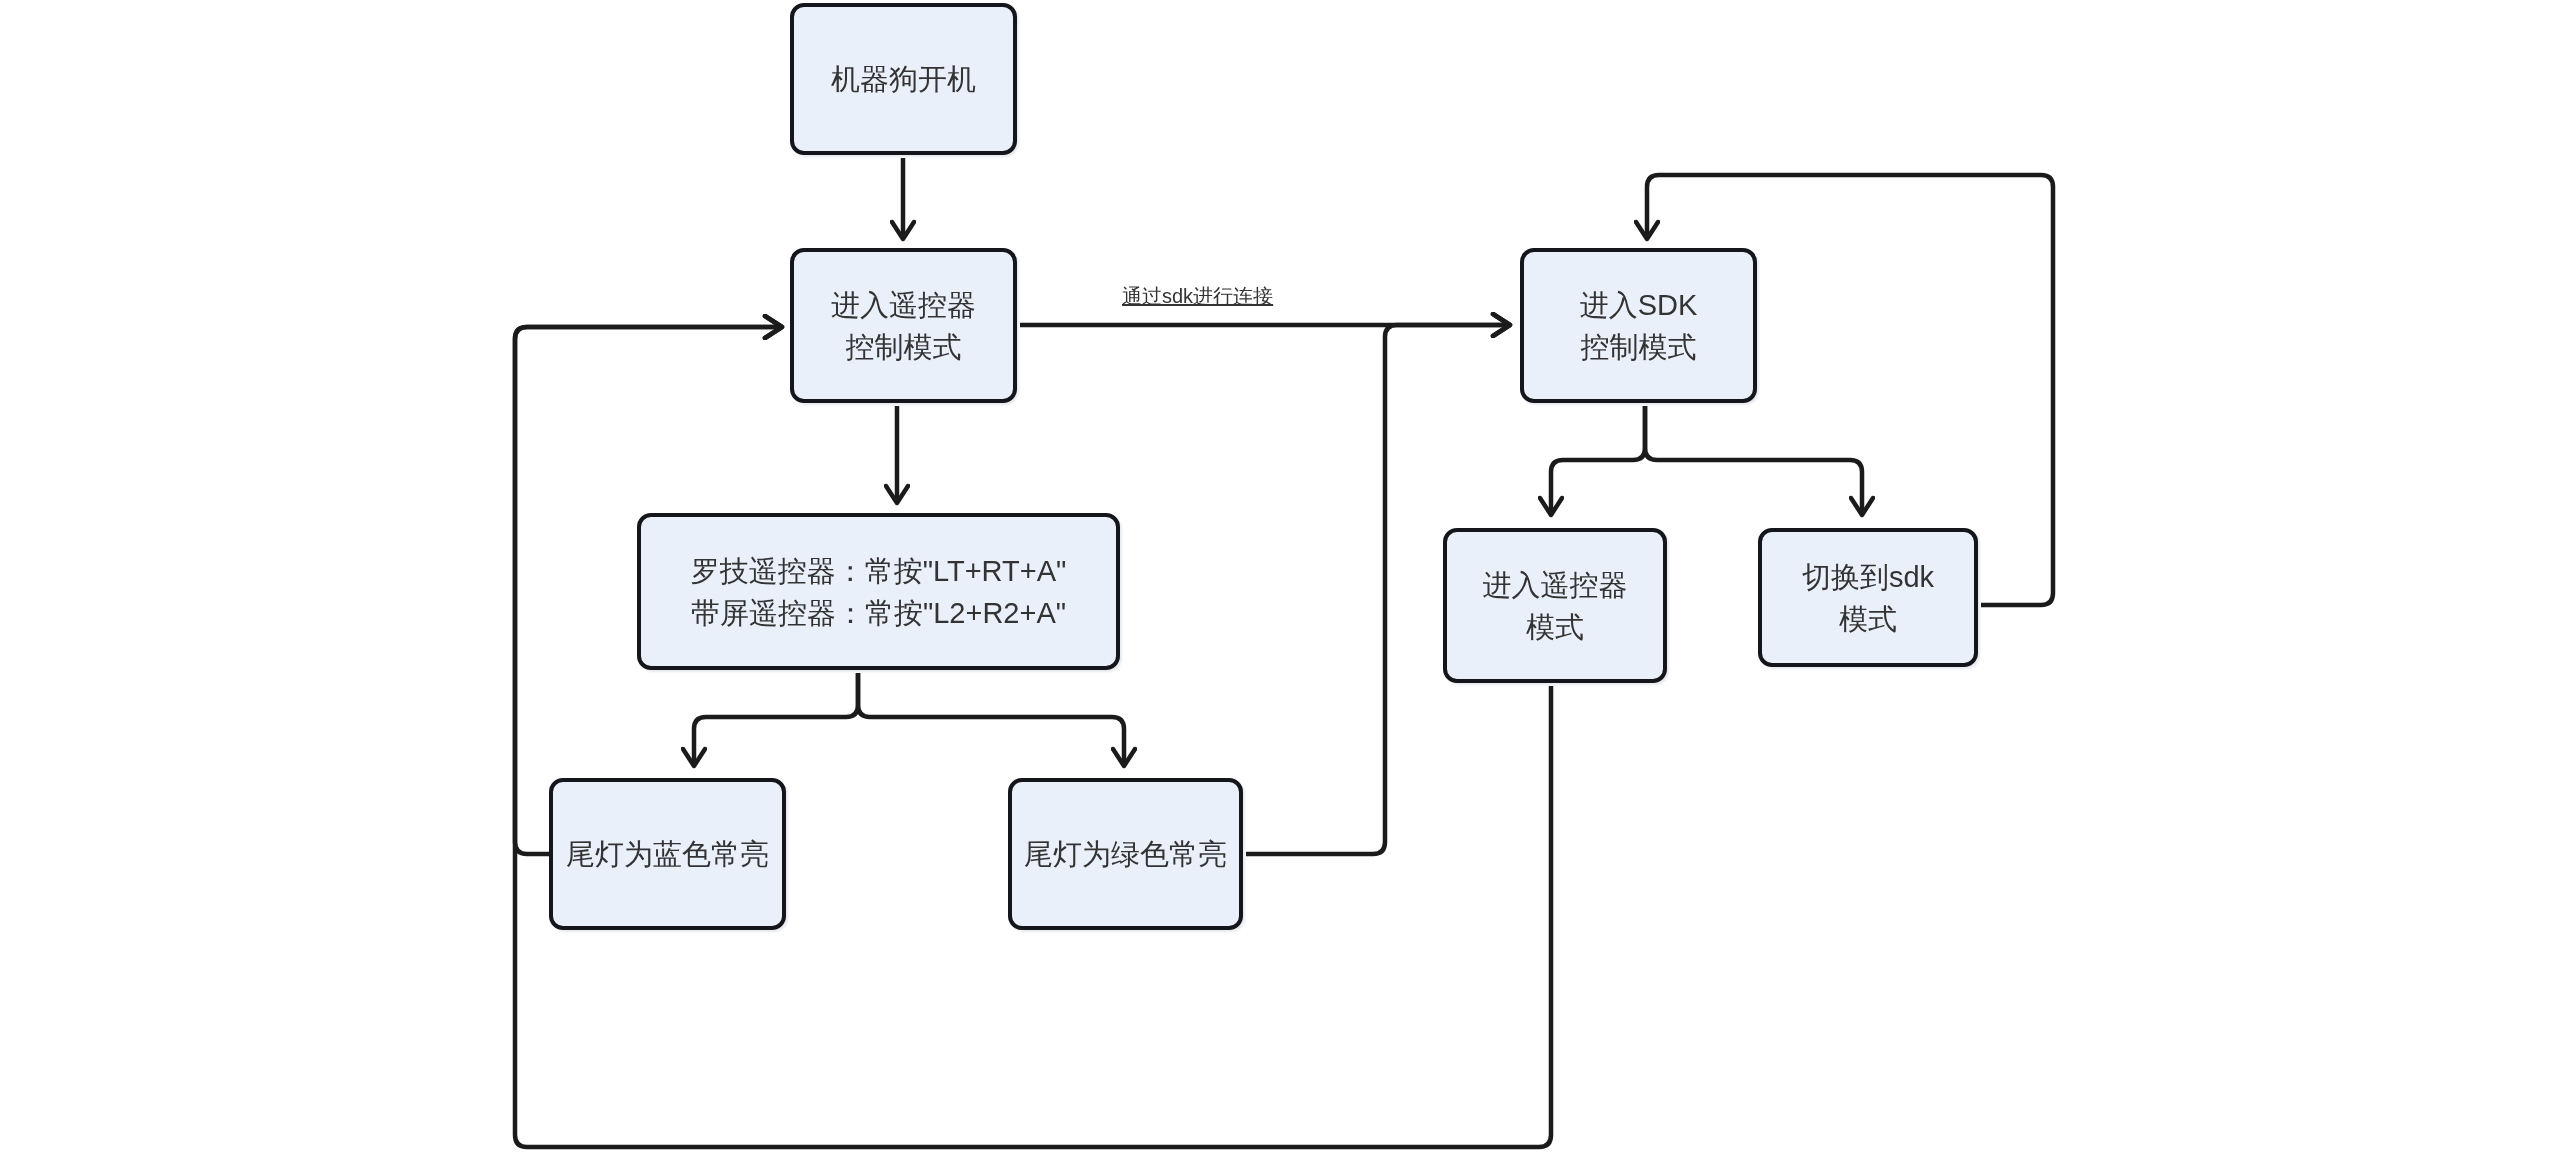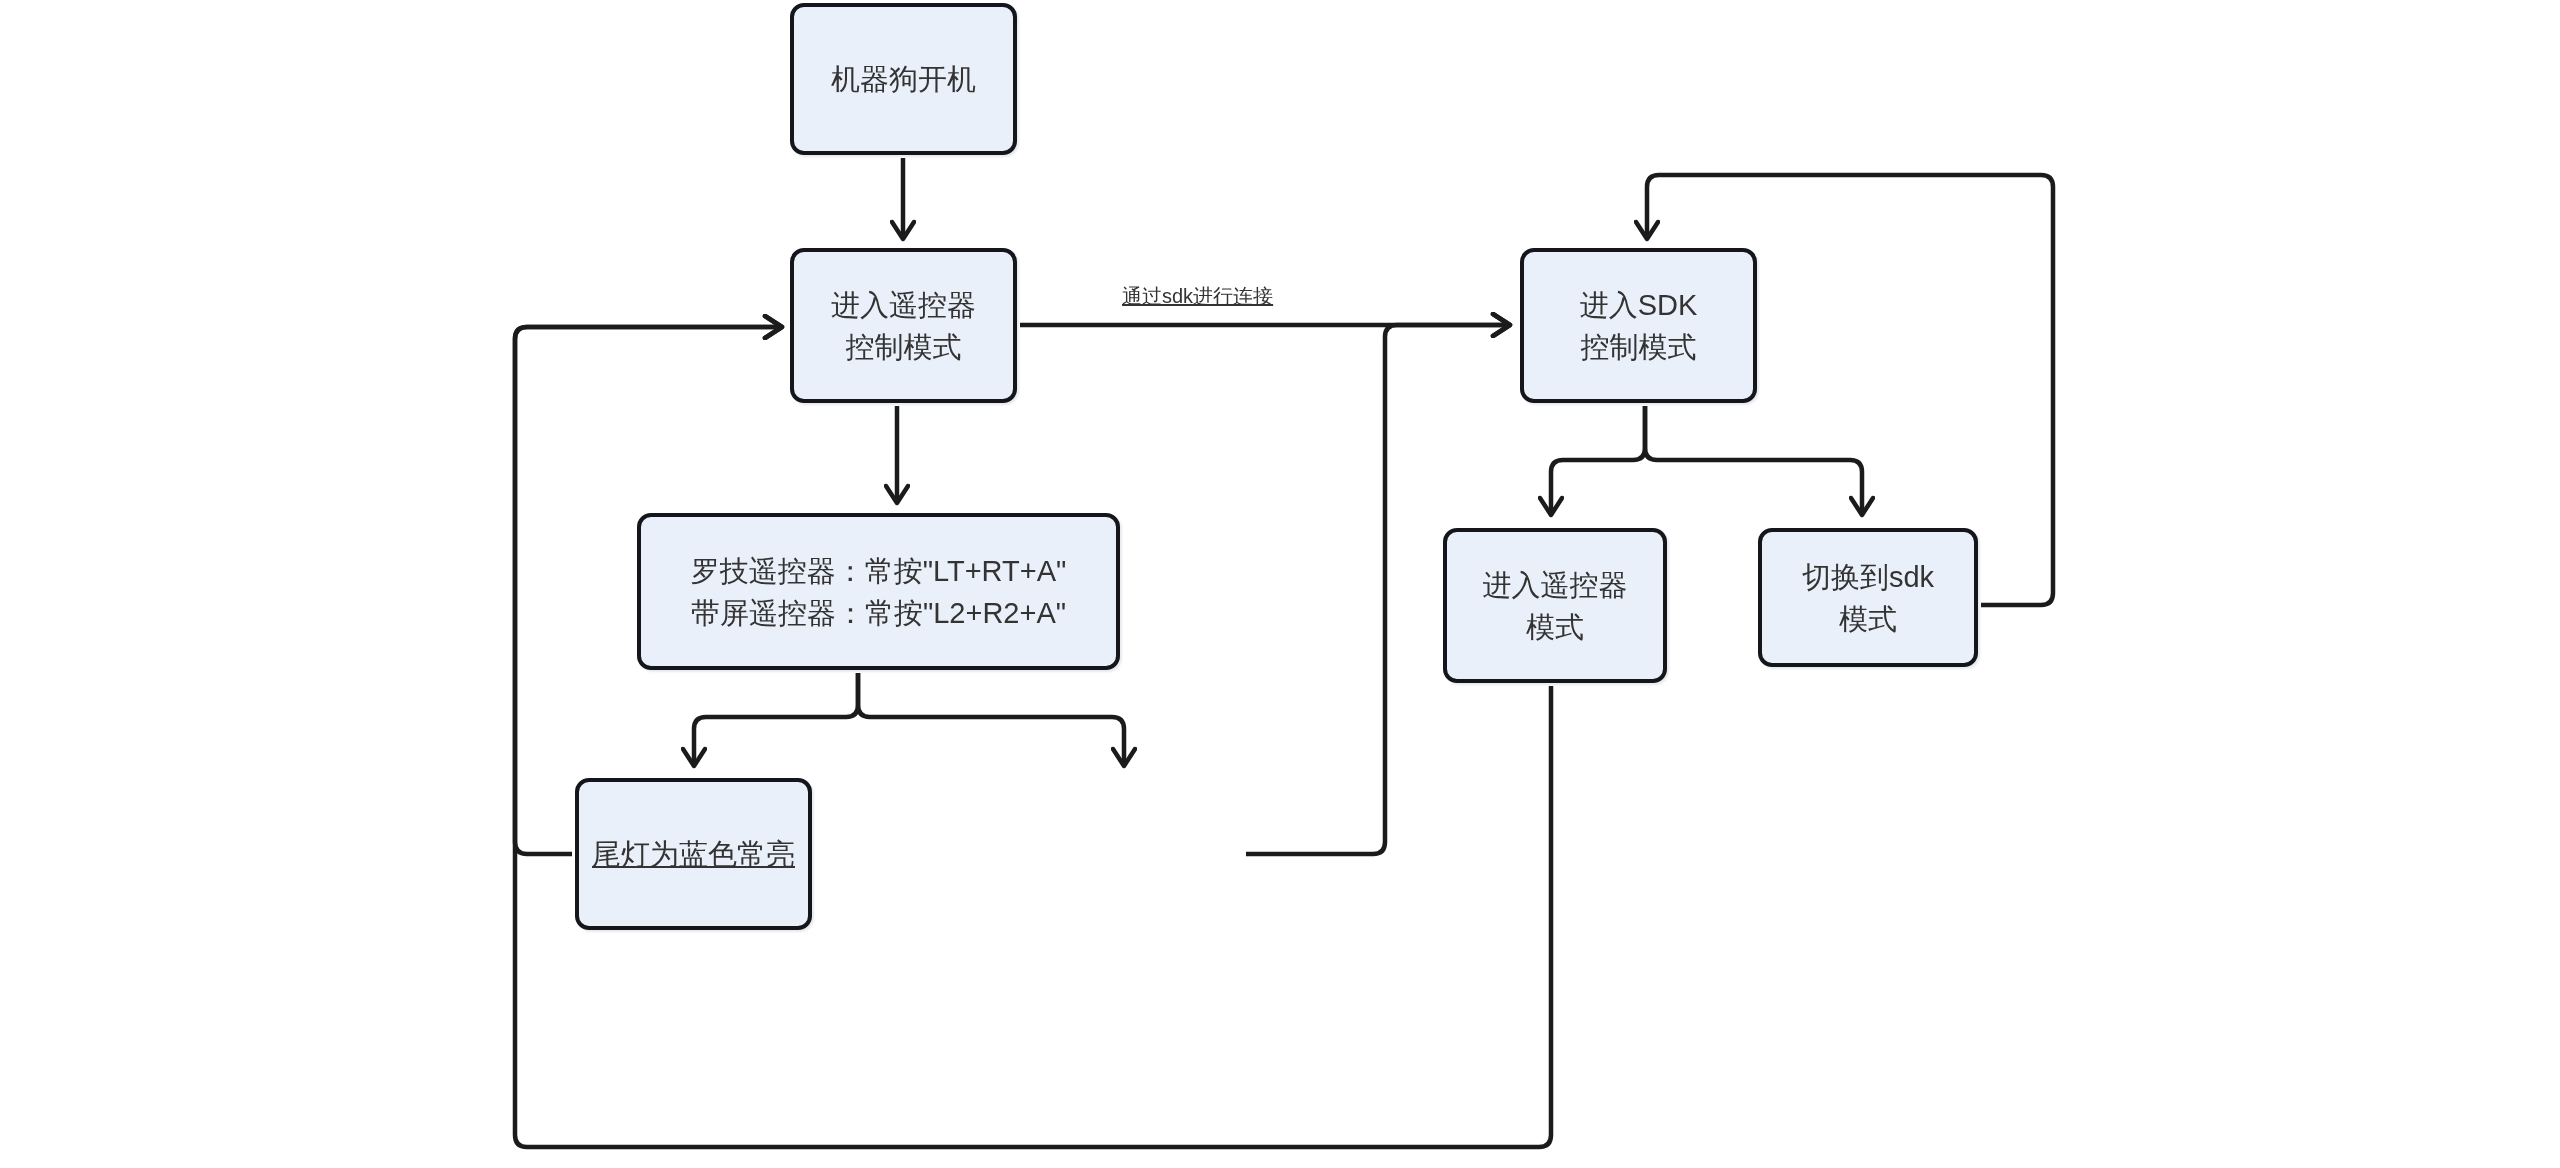--- a/index.html
+++ b/index.html
@@ -74,22 +74,23 @@
 
   <div class="node" style="left:790px;top:248px;width:227px;height:155px;">进入遥控器
 控制模式</div>
 
   <div class="node" style="left:1520px;top:248px;width:237px;height:155px;">进入SDK
 控制模式</div>
 
   <div class="node" style="left:637px;top:513px;width:483px;height:157px;">罗技遥控器：常按"LT+RT+A"
 带屏遥控器：常按"L2+R2+A"</div>
 
-  <div class="node" style="left:575px;top:778px;width:237px;height:152px;text-decoration:underline;">尾灯为蓝色常亮</div>
+  <div class="node" style="left:549px;top:778px;width:237px;height:152px;">尾灯为蓝色常亮</div>
 
+  <div class="node" style="left:1008px;top:778px;width:235px;height:152px;">尾灯为绿色常亮</div>
 
   <div class="node" style="left:1443px;top:528px;width:224px;height:155px;">进入遥控器
 模式</div>
 
   <div class="node" style="left:1758px;top:528px;width:220px;height:139px;">切换到sdk
 模式</div>
 
   <div class="edge-label" style="left:1118px;top:283px;">通过sdk进行连接</div>
 
 </div>

